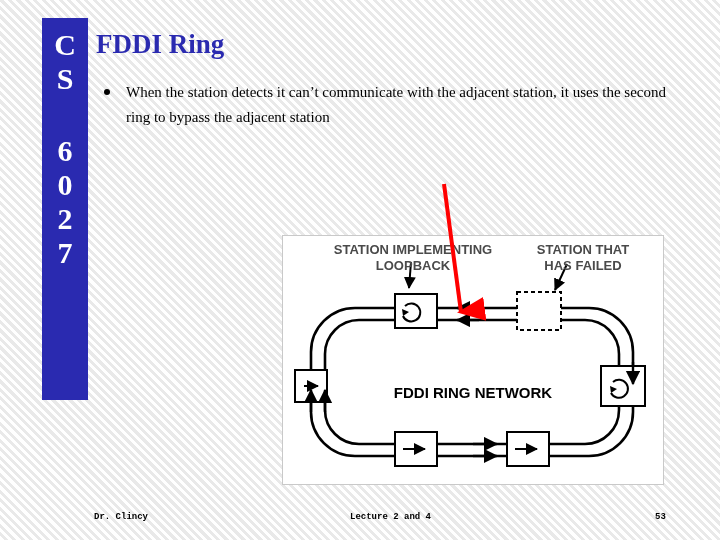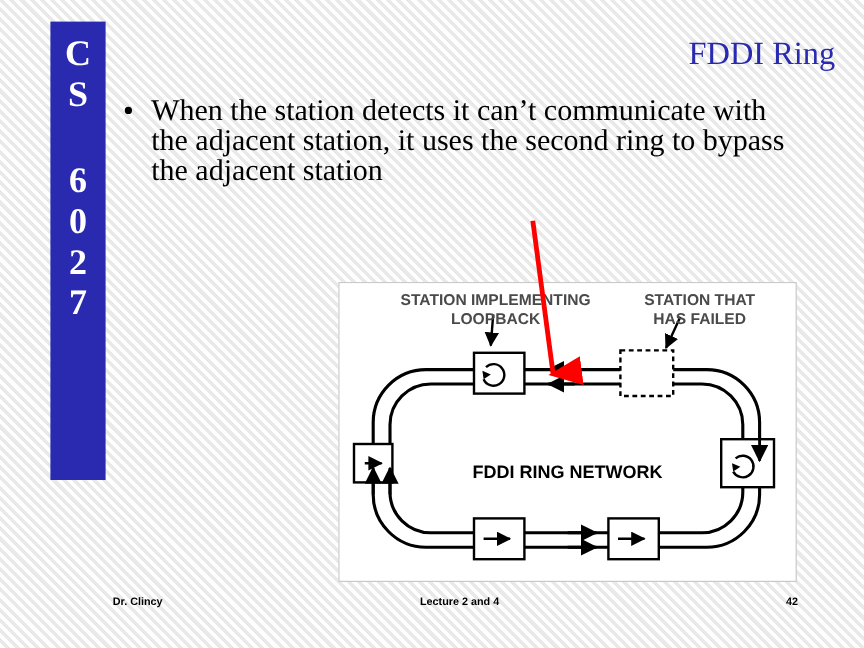--- a/index.html
+++ b/index.html
@@ -46,41 +46,41 @@
   }
   #sidebar .group-top { margin-top: 10px; }
   #sidebar .group-bottom { margin-top: 38px; }
 
   
   #title {
     position: absolute;
     left: 96px;
     top: 28px;
     width: 600px;
-    text-align: right;
+    text-align: left;
     color: #2a2ab0;
     font-family: "Liberation Serif", serif;
-    font-weight: normal;
+    font-weight: bold;
     font-size: 27px;
     line-height: 32px;
   }
 
   
   #bullets {
     position: absolute;
     left: 96px;
     top: 80px;
     width: 578px;
   }
   .bullet {
     position: relative;
     padding-left: 30px;
     color: #000000;
     font-family: "Liberation Serif", serif;
-    font-size: 25px;
+    font-size: 15px;
     line-height: 25px;
     margin-bottom: 2px;
   }
   .bullet .dot {
     position: absolute;
     left: 8px;
     top: 9px;
     width: 6px;
     height: 6px;
     background: #000000;
@@ -106,24 +106,25 @@
     top: 180px;
     width: 60px;
     height: 150px;
     pointer-events: none;
   }
 
   
   .footer-text {
     position: absolute;
     color: #000000;
-    font-family: Liberation Sans, sans-serif;
+    font-family: Liberation Mono, monospace;
     font-weight: bold;
     font-size: 9px;
     line-height: 11px;
+    margin-top: 16px;
   }
   #footer-author { left: 94px; top: 496px; }
   #footer-center { left: 350px; top: 496px; }
   #footer-page   { left: 655px; top: 496px; }
 </style>
 </head>
 <body>
 
 <div id="slide">
 
@@ -202,15 +203,15 @@
         <marker id="redhead" markerWidth="8" markerHeight="8" refX="3" refY="6" orient="auto">
           <path d="M0,0 L6,0 L3,7 z" fill="#ff0000"></path>
         </marker>
       </defs>
       <path d="M14,4 L31,132" stroke="#ff0000" stroke-width="4" fill="none" marker-end="url(#redhead)"></path>
     </svg>
   </div>
 
   <div class="footer-text" id="footer-author">Dr. Clincy</div>
   <div class="footer-text" id="footer-center">Lecture 2 and 4</div>
-  <div class="footer-text" id="footer-page">42</div>
+  <div class="footer-text" id="footer-page">53</div>
 
 </div>
 
 </body></html>

